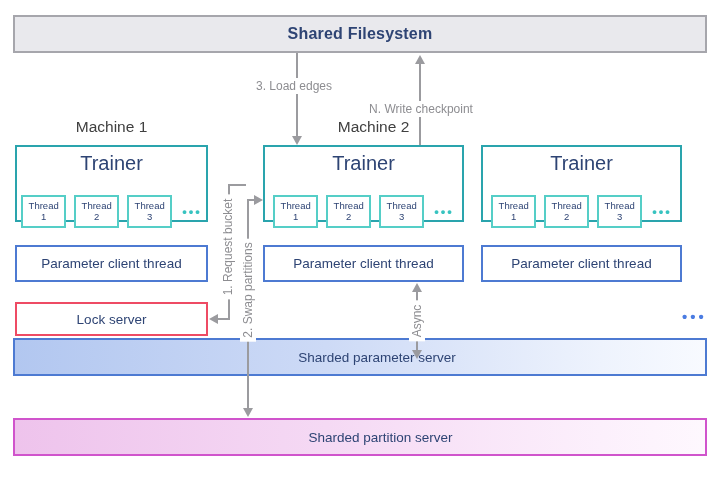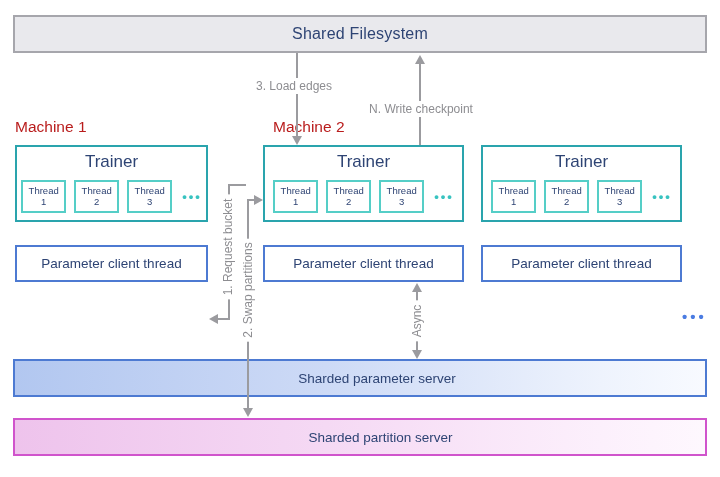--- a/index.html
+++ b/index.html
@@ -2,44 +2,44 @@
 <html><head>
 <meta charset="utf-8">
 <style>
   html,body{margin:0;padding:0;background:#ffffff;font-family:"Liberation Sans",sans-serif;}
   #canvas{position:relative;width:720px;height:477px;background:#ffffff;overflow:hidden;}
   .navy{color:#2e4474;}
   .box{position:absolute;box-sizing:border-box;background:#ffffff;display:flex;align-items:center;justify-content:center;}
 
   
   .sharedfs{left:13px;top:15px;width:694px;height:38px;background:#e9e9ed;border:2px solid #a6a6ac;
-            font-size:16px;font-weight:400;letter-spacing:.2px;z-index:2;}
+            font-size:16px;font-weight:700;letter-spacing:.2px;z-index:2;}
 
   
-  .machine-title{position:absolute;top:118px;font-size:15.5px;color:#b91c1c;z-index:2;}
+  .machine-title{position:absolute;top:118px;text-align:center;font-size:15.5px;color:#404040;z-index:2;}
 
   
   .trainer{position:absolute;top:145px;height:77px;box-sizing:border-box;border:2px solid #2aa4ad;background:#fff;
            display:flex;flex-direction:column;align-items:center;z-index:2;}
-  .trainer-title{font-size:17px;color:#2e4474;margin-top:5px;text-align:right;}
-  .threads-row{display:flex;align-items:center;gap:8px;margin-top:8px;}
+  .trainer-title{font-size:20px;color:#2e4474;margin-top:5px;text-align:right;}
+  .threads-row{display:flex;align-items:center;gap:8px;margin-top:20px;}
   .thread-box{box-sizing:border-box;width:45px;height:33px;border:2px solid #55cec7;background:#fff;
               display:flex;flex-direction:column;align-items:center;justify-content:center;
               font-size:9.5px;line-height:1.15;color:#2e4474;text-align:center;}
   .teal-dots{color:#38c3c0;font-size:13px;font-weight:bold;letter-spacing:2px;margin-left:2px;}
 
   
   .param-client{top:245px;height:37px;border:2px solid #4d7ad2;font-size:13.5px;color:#2e4474;z-index:2;}
 
   
   .lock-server{left:15px;top:302px;width:193px;height:34px;border:2px solid #ee4b64;font-size:13.5px;color:#2e4474;z-index:2;}
 
   
   .bar{left:13px;width:694px;height:38px;font-size:13.5px;color:#2e4474;z-index:1;}
-  .bar-blue{top:359px;border:2px solid #4d7ad2;background:linear-gradient(90deg,#b2c7f0 0%,#cddaf6 45%,#eef3fd 85%,#f8faff 100%);padding-left:34px;}
+  .bar-blue{top:338px;border:2px solid #4d7ad2;background:linear-gradient(90deg,#b2c7f0 0%,#cddaf6 45%,#eef3fd 85%,#f8faff 100%);padding-left:34px;}
   .bar-pink{top:418px;border:2px solid #d054cc;background:linear-gradient(90deg,#eec3ec 0%,#f5d9f4 45%,#fcf0fc 85%,#fef8fe 100%);padding-left:41px;}
 
   .blue-dots{position:absolute;left:682px;top:308px;color:#4b7ce2;font-size:15px;font-weight:bold;letter-spacing:3px;z-index:2;}
 
   
   .vline{position:absolute;width:2px;background:#9b9b9f;z-index:3;}
   .hline{position:absolute;height:2px;background:#9b9b9f;z-index:3;}
   .ah{position:absolute;width:0;height:0;z-index:3;}
   .ah-down{border-left:5px solid transparent;border-right:5px solid transparent;border-top:9px solid #9b9b9f;}
   .ah-up{border-left:5px solid transparent;border-right:5px solid transparent;border-bottom:9px solid #9b9b9f;}
@@ -146,20 +146,23 @@
         <span>Thread</span>
         <span>3</span>
       </div>
       <span class="teal-dots">•••</span>
     </div>
   </div>
   <div class="box param-client" style="left:481px;width:201px;">
     <span>Parameter client thread</span>
   </div>
 
+  <div class="box lock-server">
+    <span>Lock server</span>
+  </div>
 
   <div class="box bar bar-blue">
     <span>Sharded parameter server</span>
   </div>
 
   <div class="box bar bar-pink">
     <span>Sharded partition server</span>
   </div>
 
   <div class="blue-dots">•••</div>

